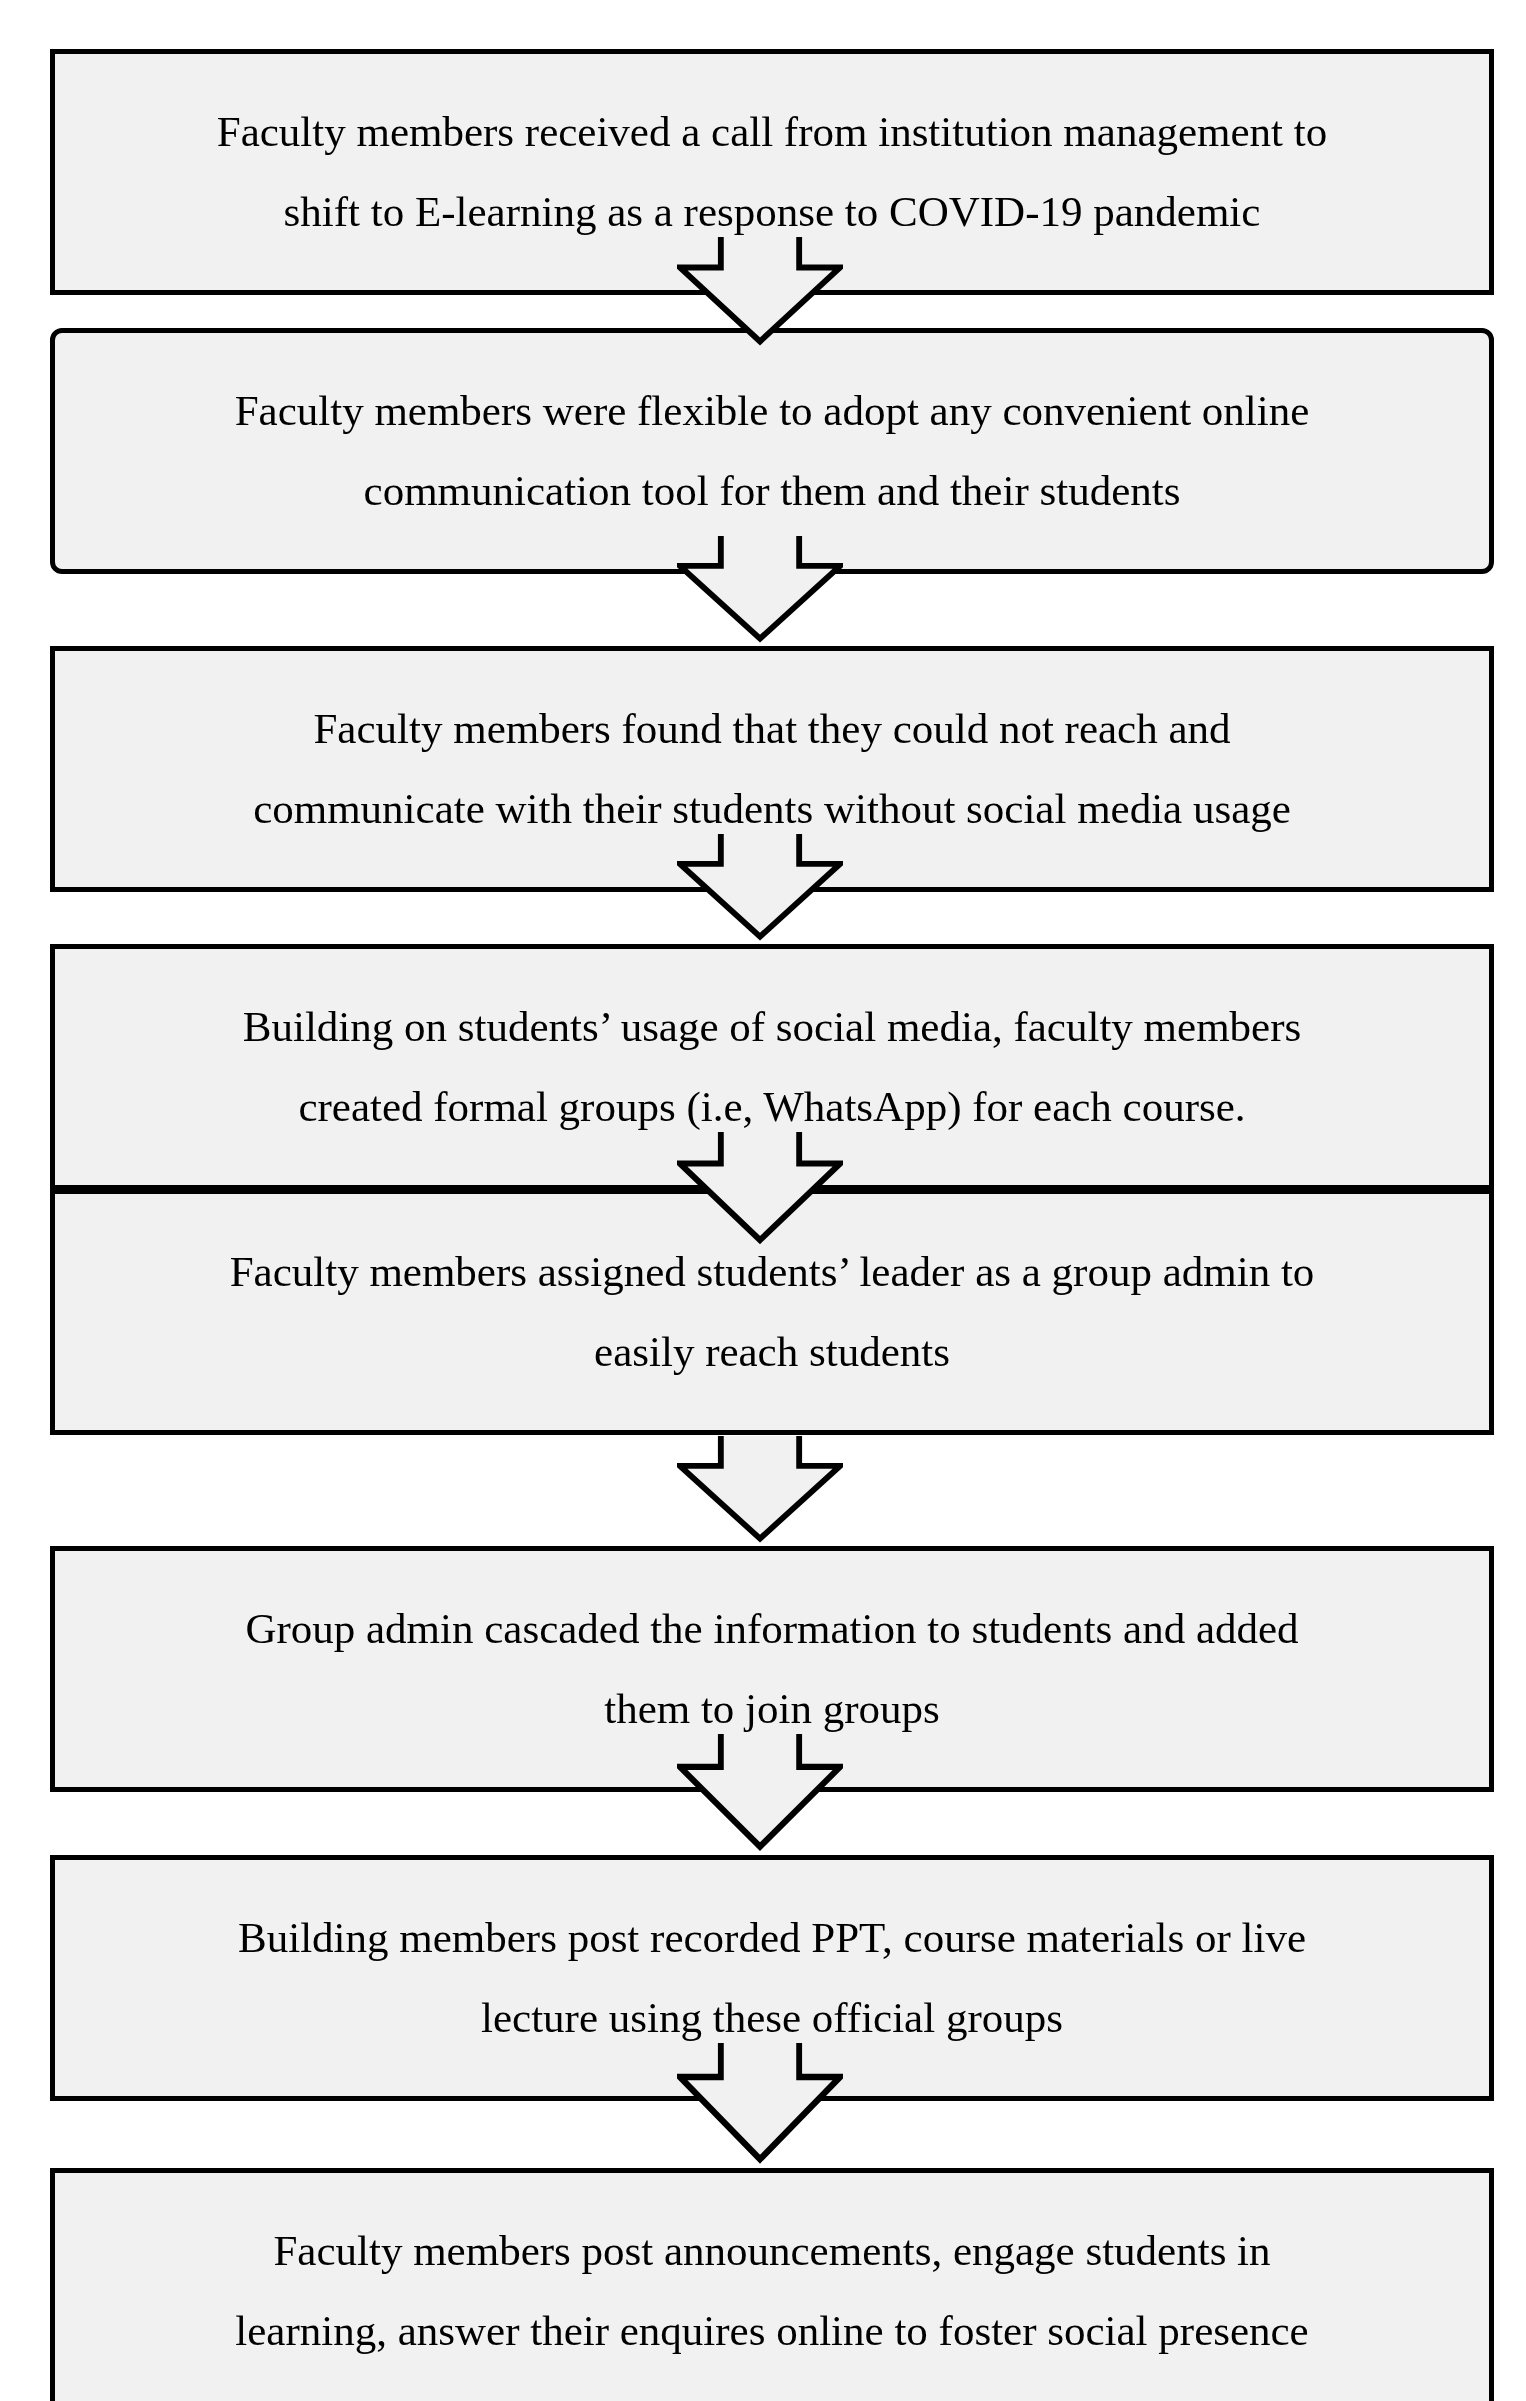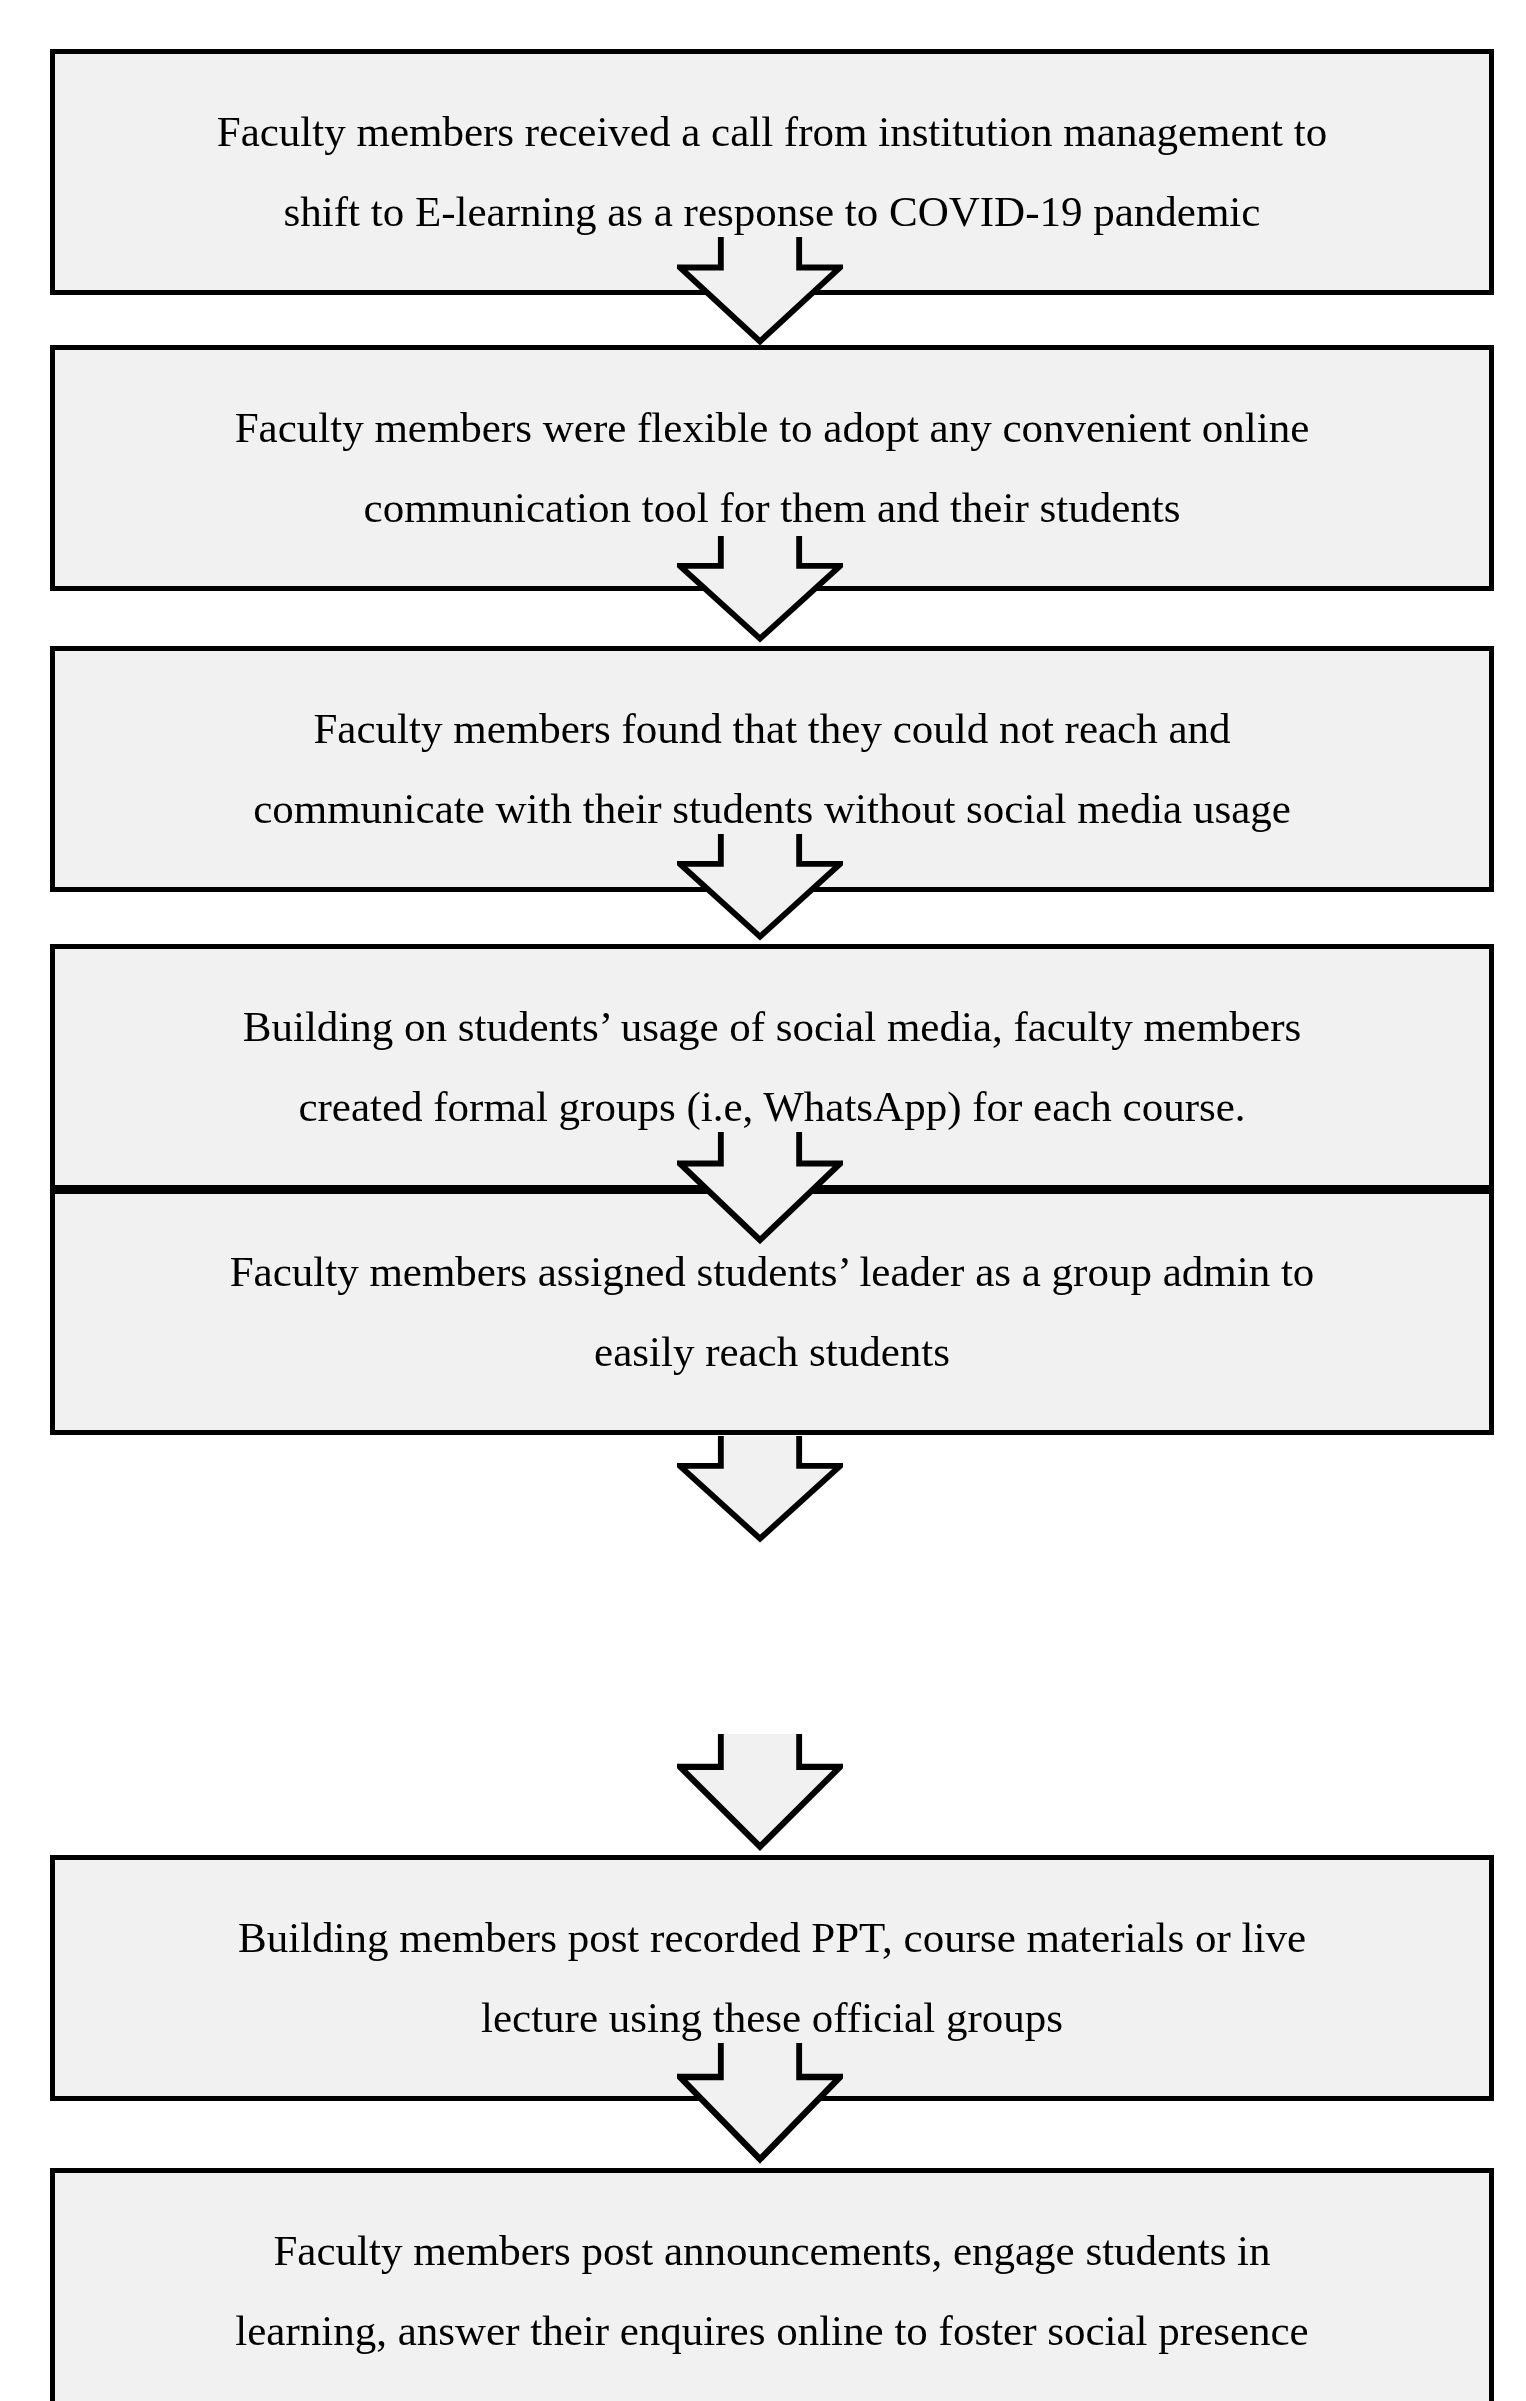--- a/index.html
+++ b/index.html
@@ -47,21 +47,21 @@
     z-index:2;
     display:block;
   }
   .arrow path{
     fill:var(--box-fill);
     stroke:var(--box-border);
     stroke-width:10;
     stroke-linejoin:miter;
   }
   .box-1{top:49px;}
-  .box-2{top:345px;}
+  .box-2{top:328px;border-radius:12px;}
   .box-3{top:646px;font-family:Liberation Serif, serif;}
   .box-4{top:944px;align-items:center;}
   .box-5{top:1189px;}
   .box-6{top:1546px;}
   .box-7{top:1855px;}
   .box-8{top:2168px;}
   .arrow-1{top:237px;height:115px;}
   .arrow-2{top:536px;height:113px;}
   .arrow-3{top:834px;height:113px;}
   .arrow-4{top:1132px;height:119px;}
@@ -112,20 +112,24 @@
 
   <section class="box box-5">
     <p class="box-text">Faculty members assigned students’ leader as a group admin to
 easily reach students</p>
   </section>
 
   <svg class="arrow arrow-5" viewBox="0 0 284 196" preserveAspectRatio="none" aria-hidden="true">
     <path d="M75,0 L75,52 L5,52 L142,178 L279,52 L209,52 L209,0"></path>
   </svg>
 
+  <section class="box box-6">
+    <p class="box-text">Group admin cascaded the information to students and added
+them to join groups</p>
+  </section>
 
   <svg class="arrow arrow-6" viewBox="0 0 284 196" preserveAspectRatio="none" aria-hidden="true">
     <path d="M75,0 L75,52 L5,52 L142,178 L279,52 L209,52 L209,0"></path>
   </svg>
 
   <section class="box box-7">
     <p class="box-text">Building members post recorded PPT, course materials or live
 lecture using these official groups</p>
   </section>
 

